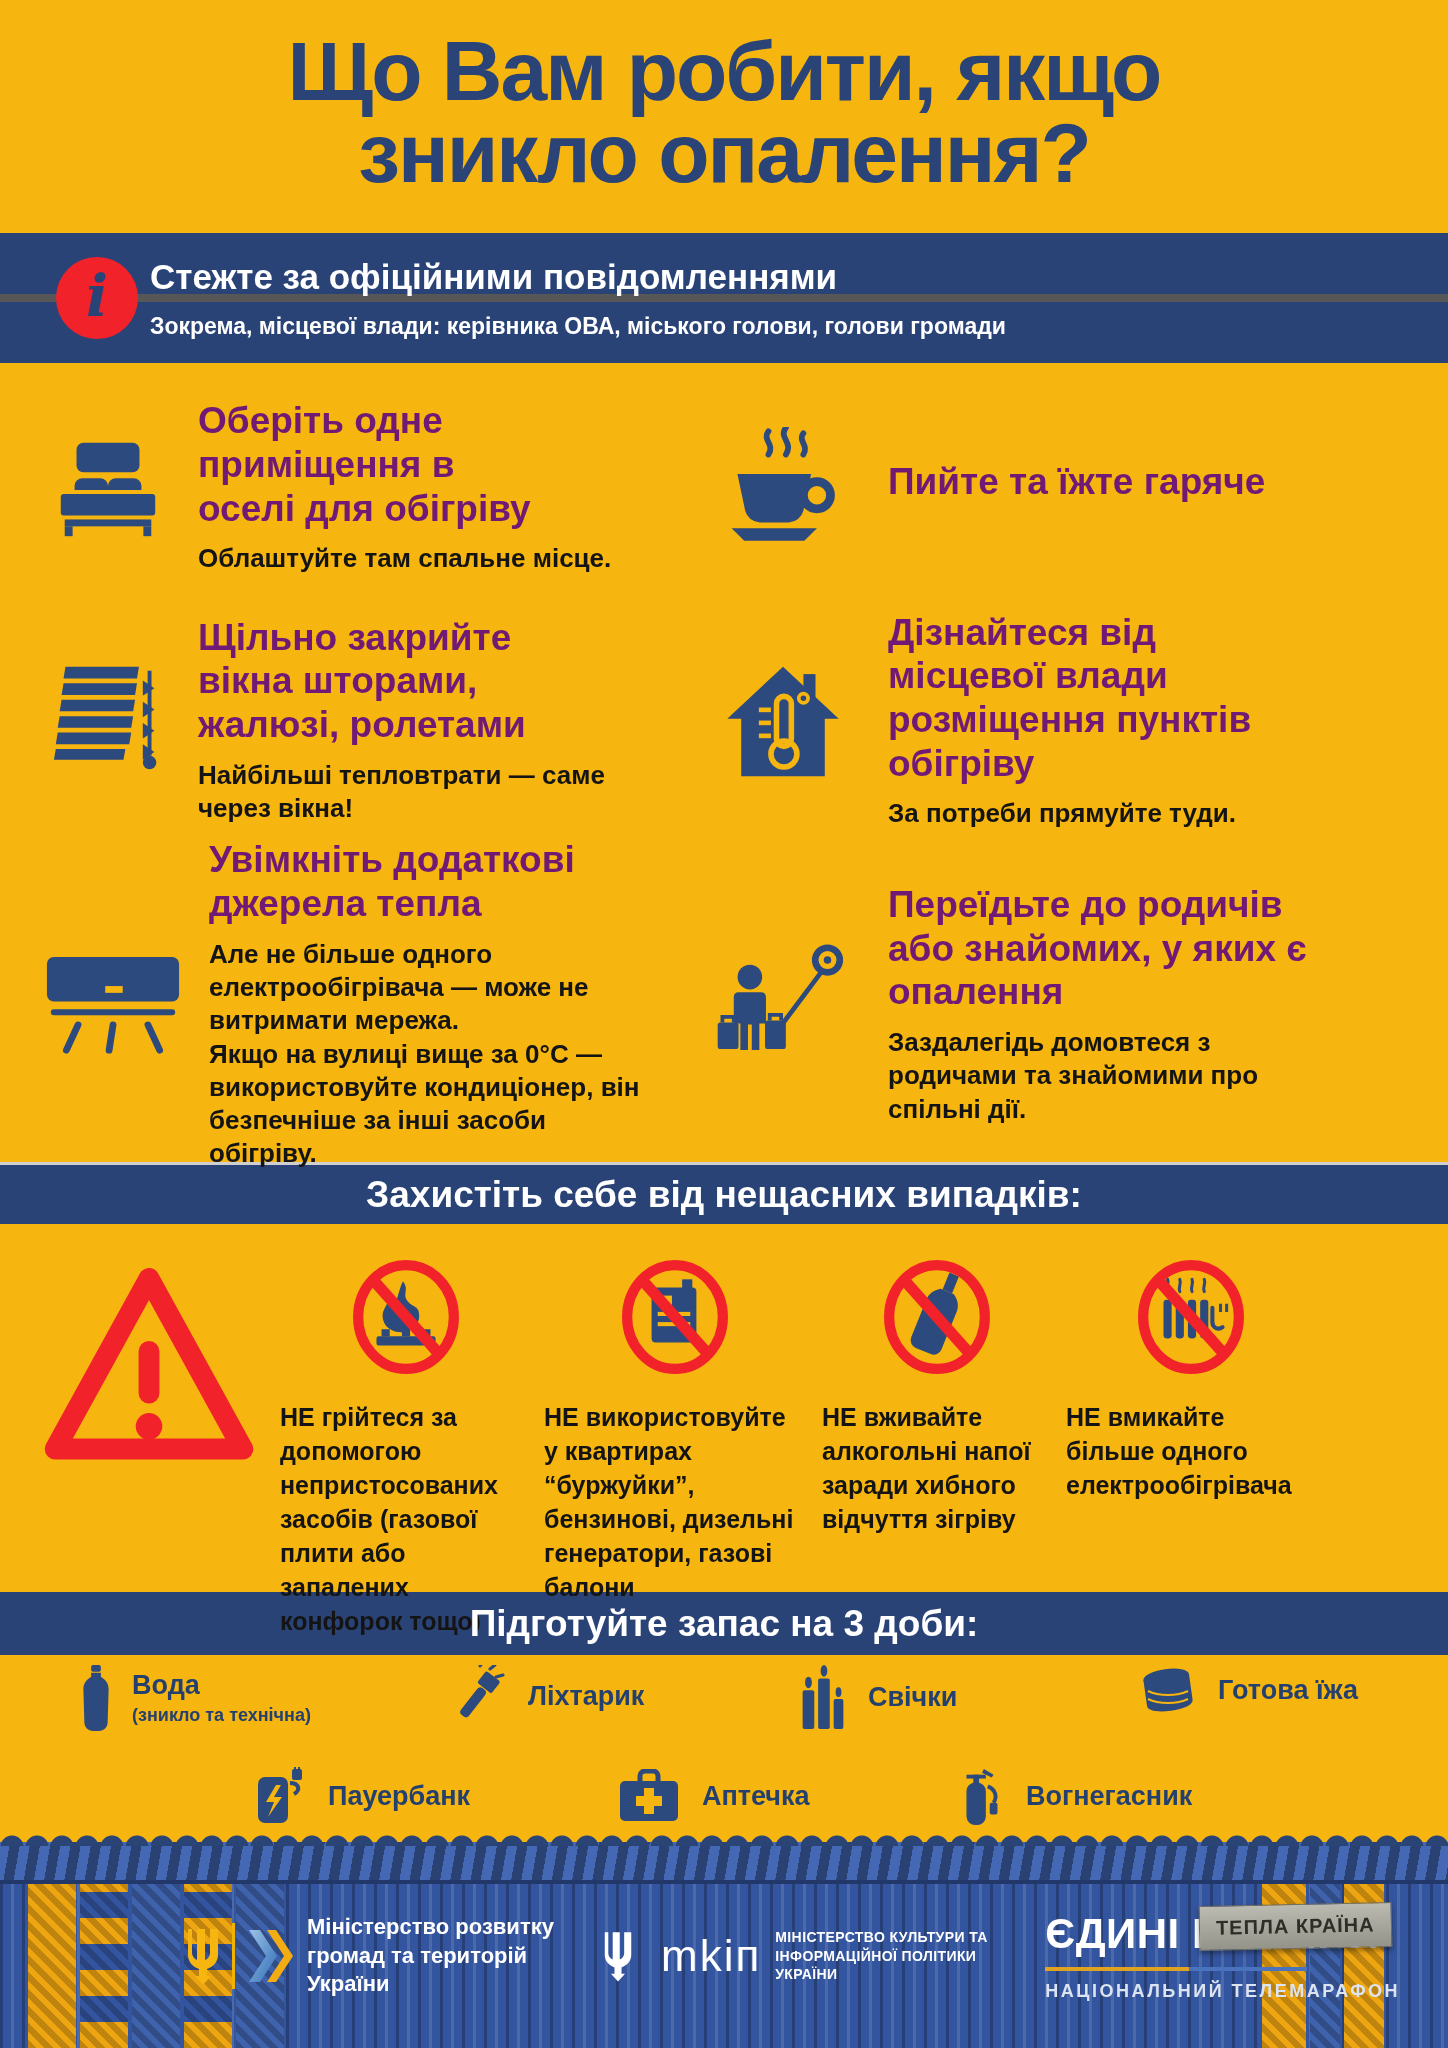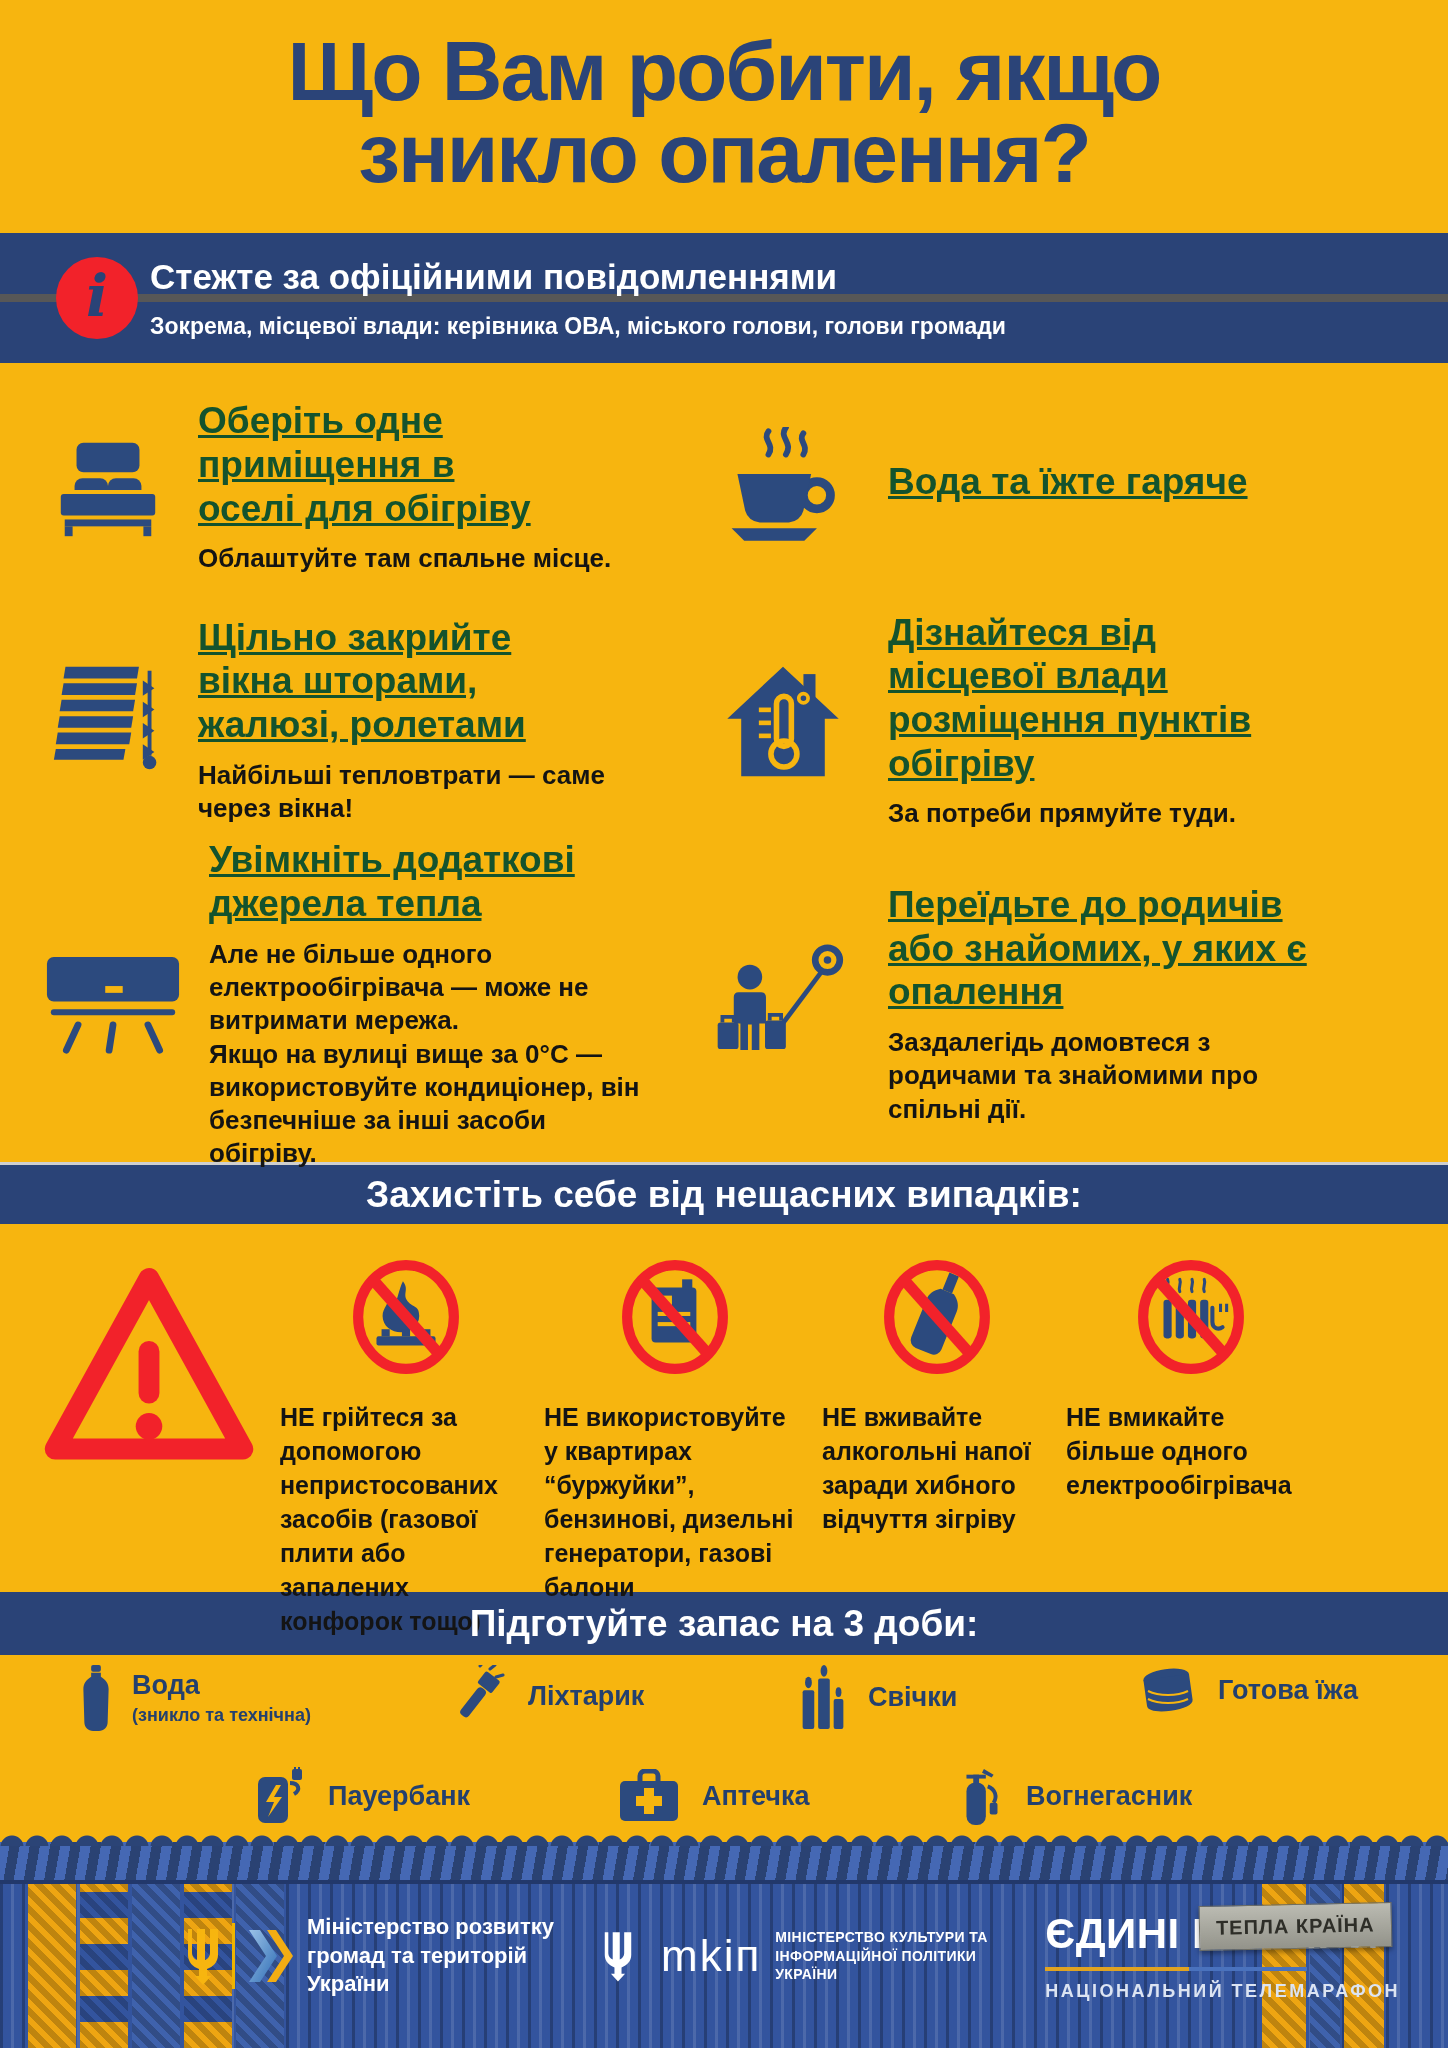--- a/index.html
+++ b/index.html
@@ -28,21 +28,21 @@
     font-size:37px;font-weight:800;}
   .banner3{height:63px;display:flex;align-items:center;justify-content:center;font-size:37px;font-weight:800;}
 
   
   .tips{height:799px;padding:18px 30px 0 45px;display:grid;grid-template-columns:660px 1fr;
     grid-template-rows:213px 253px 315px;}
   .tip{display:flex;align-items:center;}
   .tip-icon{flex:0 0 125px;display:flex;justify-content:center;align-items:center;}
   .t-right .tip-icon{flex:0 0 155px;}
   .tip-text{padding-left:28px;}
-  .tip-h{font-size:37px;line-height:1.18;font-weight:800;color:#14532d;max-width:420px;margin-bottom:12px;text-decoration:underline;}
+  .tip-h{font-size:37px;line-height:1.18;font-weight:800;color:#701a75;max-width:420px;margin-bottom:12px;}
   .tip-b{font-size:26px;line-height:1.28;font-weight:700;color:#141414;max-width:445px;}
   .pre{white-space:pre-line;}
 
   
   .warnings{height:368px;display:flex;padding:34px 40px 0 24px;}
   .warn-tri{flex:0 0 250px;display:flex;justify-content:center;}
   .prohibit{display:flex;flex-direction:column;align-items:flex-start;}
   .p1{flex:0 0 252px;margin-left:6px;}
   .p2{flex:0 0 262px;margin-left:12px;}
   .p3{flex:0 0 250px;margin-left:14px;}
@@ -147,21 +147,21 @@
         <svg width="126" height="122" viewBox="0 0 130 125" fill="#2C4A7E">
           <path d="M50 4c-7 9 7 13 0 24" stroke="#2C4A7E" stroke-width="6" fill="none" stroke-linecap="round"></path>
           <path d="M68 0c-8 11 8 15 0 28" stroke="#2C4A7E" stroke-width="6" fill="none" stroke-linecap="round"></path>
           <path d="M86 6c-6 8 6 12 0 22" stroke="#2C4A7E" stroke-width="6" fill="none" stroke-linecap="round"></path>
           <circle cx="100" cy="70" r="14" fill="none" stroke="#2C4A7E" stroke-width="9"></circle>
           <path d="M18 48h76l-8 38a16 16 0 0 1-15 12H41a16 16 0 0 1-15-12z"></path>
           <path d="M12 104h88l-13 13H25z"></path>
         </svg>
       </div>
       <div class="tip-text">
-        <div class="tip-h" style="max-width:460px">Вода та їжте гаряче</div>
+        <div class="tip-h" style="max-width:460px">Пийте та їжте гаряче</div>
       </div>
     </div>
 
     <div class="tip">
       <div class="tip-icon">
         <svg width="116" height="110" viewBox="0 0 120 112" fill="#2C4A7E">
           <path d="M16 0h76l-2 12H14z"></path>
             <path d="M14 17h76l-2 12H12z"></path>
           <path d="M12 34h76l-2 12H10z"></path>
             <path d="M10 51h76l-2 12H8z"></path>

